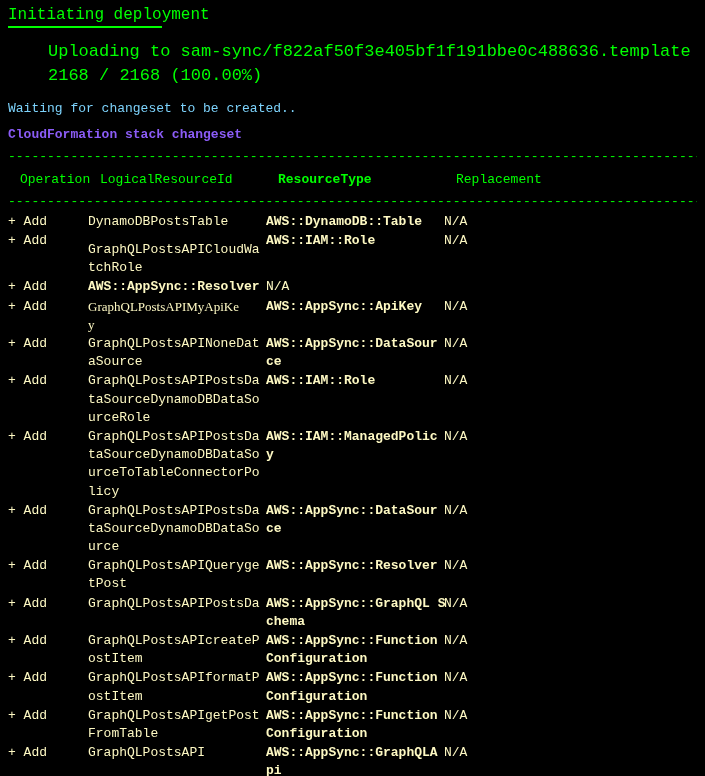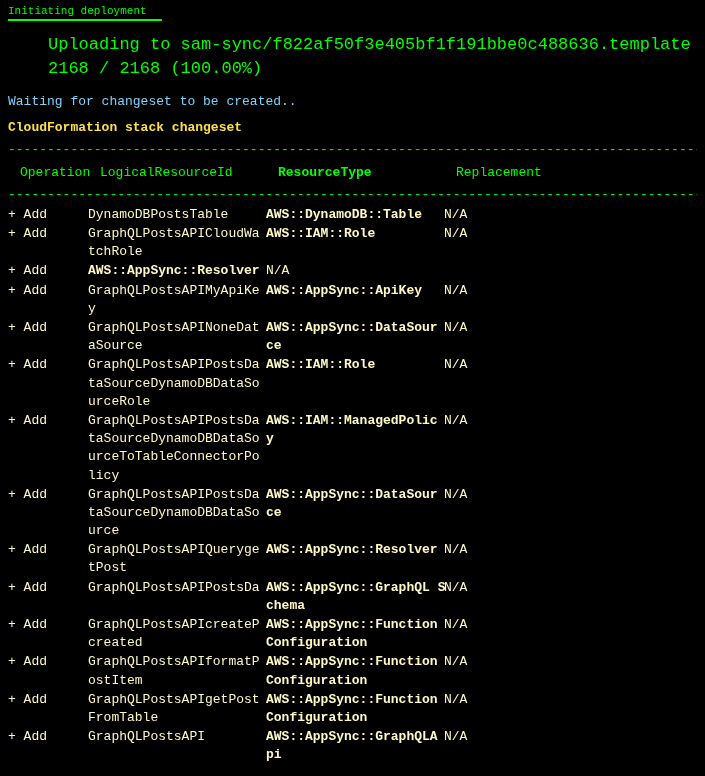--- a/index.html
+++ b/index.html
@@ -14,41 +14,41 @@
       font-size: 13px;
       line-height: 1.4;
       width: 705px;
       min-height: 776px;
       padding: 4px 8px;
     }
     .title-section {
       margin-bottom: 2px;
     }
     .title {
-      font-size: 11px;
+      font-size: 16px;
       color: #00ff00;
     }
     .underline {
       border-bottom: 2px solid #00ff00;
       width: 154px;
       margin-bottom: 8px;
     }
     .upload-line {
       margin: 12px 0 12px 40px;
       color: #00ff00;
       font-size: 17px;
     }
     .waiting-line {
       margin: 8px 0;
       color: #7dd3fc;
     }
     .changeset-title {
       font-weight: bold;
       margin: 8px 0 4px 0;
-      color: #fde047;
+      color: #8b5cf6;
     }
     .separator {
       color: #00ff00;
       font-size: 13px;
       overflow: hidden;
       white-space: nowrap;
       margin: 2px 0;
     }
     .table-header {
       display: flex;
@@ -110,33 +110,33 @@
 
 <div id="table-body">
     <div class="table-row">
       <div class="col-operation">+ Add</div>
       <div class="col-logical" style="white-space: pre;">DynamoDBPostsTable</div>
       <div class="col-resource" style="white-space: pre;">AWS::DynamoDB::Table</div>
       <div class="col-replacement">N/A</div>
     </div>
     <div class="table-row">
       <div class="col-operation">+ Add</div>
-      <div class="col-logical" style="white-space: pre;">GraphQLPostsAPICloudWa
+      <div class="col-logical" style="white-space: pre; margin-top: 9px;">GraphQLPostsAPICloudWa
 tchRole</div>
       <div class="col-resource" style="white-space: pre;">AWS::IAM::Role</div>
       <div class="col-replacement">N/A</div>
     </div>
     <div class="table-row">
       <div class="col-operation">+ Add</div>
       <div class="col-resource" style="white-space: pre;">AWS::AppSync::Resolver</div>
       <div class="col-replacement">N/A</div>
     </div>
     <div class="table-row">
       <div class="col-operation">+ Add</div>
-      <div class="col-logical" style="white-space: pre;">GraphQLPostsAPIMyApiKe
+      <div class="col-logical" style="white-space: pre; font-family: Liberation Serif, serif;">GraphQLPostsAPIMyApiKe
 y</div>
       <div class="col-resource" style="white-space: pre;">AWS::AppSync::ApiKey</div>
       <div class="col-replacement">N/A</div>
     </div>
     <div class="table-row">
       <div class="col-operation">+ Add</div>
       <div class="col-logical" style="white-space: pre;">GraphQLPostsAPINoneDat
 aSource</div>
       <div class="col-resource" style="white-space: pre;">AWS::AppSync::DataSour
 ce</div>
@@ -179,21 +179,21 @@
     <div class="table-row">
       <div class="col-operation">+ Add</div>
       <div class="col-logical" style="white-space: pre;">GraphQLPostsAPIPostsDa</div>
       <div class="col-resource" style="white-space: pre;">AWS::AppSync::GraphQL S
 chema</div>
       <div class="col-replacement">N/A</div>
     </div>
     <div class="table-row">
       <div class="col-operation">+ Add</div>
       <div class="col-logical" style="white-space: pre;">GraphQLPostsAPIcreateP
-created</div>
+ostItem</div>
       <div class="col-resource" style="white-space: pre;">AWS::AppSync::Function
 Configuration</div>
       <div class="col-replacement">N/A</div>
     </div>
     <div class="table-row">
       <div class="col-operation">+ Add</div>
       <div class="col-logical" style="white-space: pre;">GraphQLPostsAPIformatP
 ostItem</div>
       <div class="col-resource" style="white-space: pre;">AWS::AppSync::Function
 Configuration</div>

